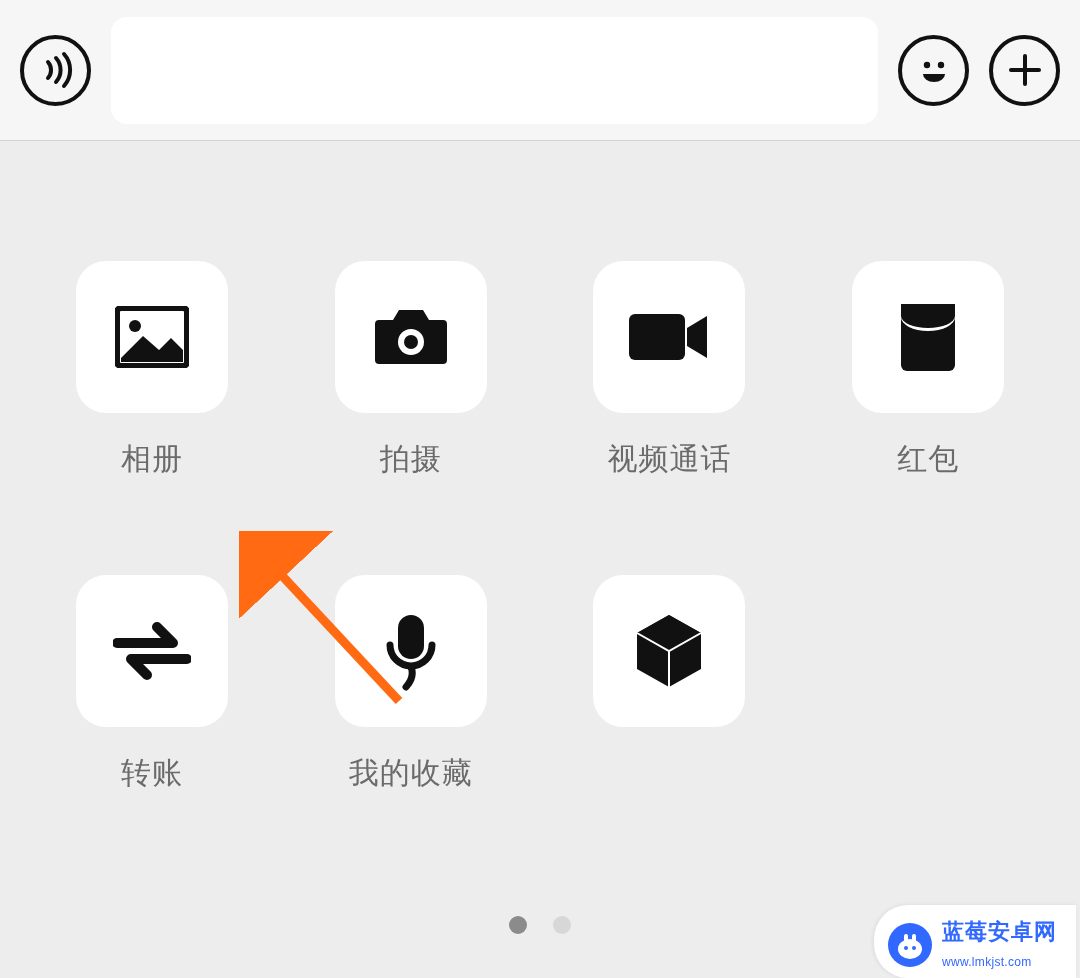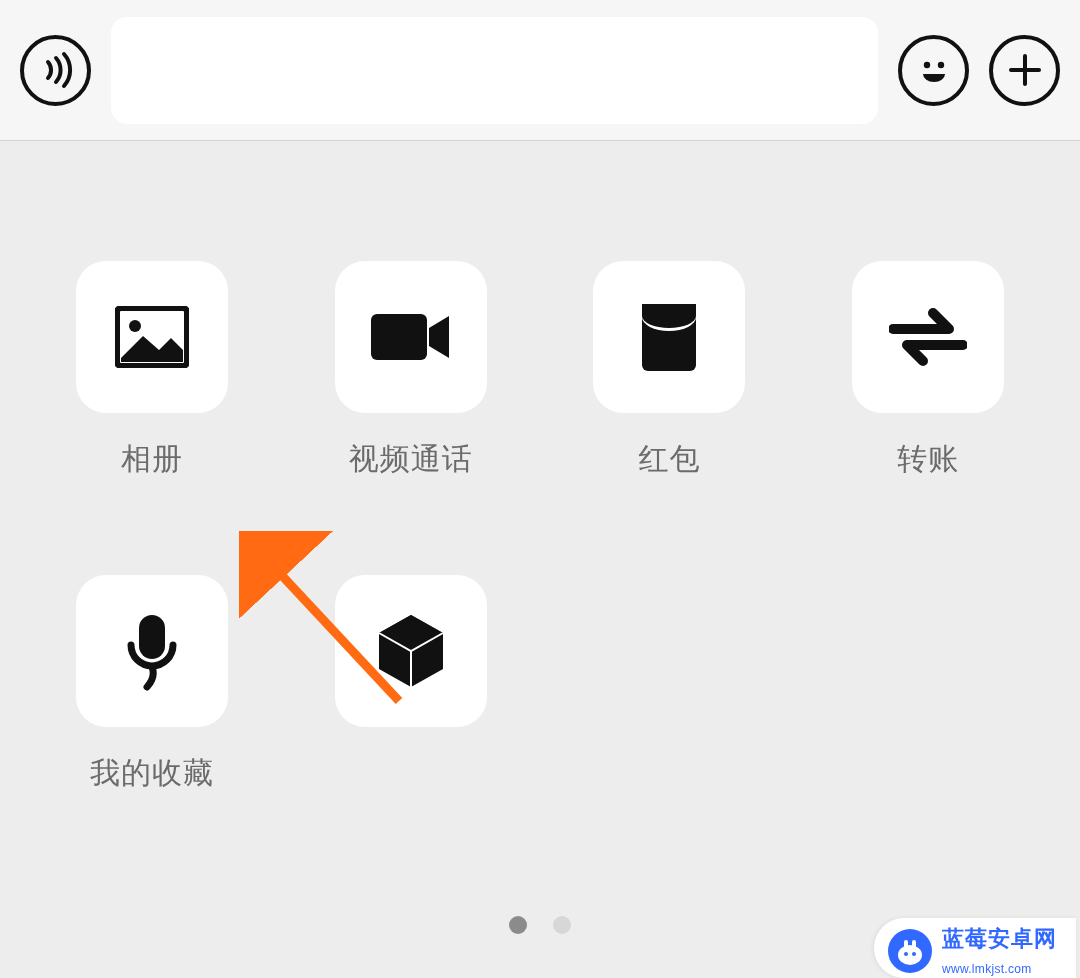--- a/index.html
+++ b/index.html
@@ -95,21 +95,21 @@
       position: absolute;
       left: 239px;
       top: 390px;
       pointer-events: none;
     }
     .wm {
       position: absolute;
       right: 4px;
       bottom: 0;
       width: 202px;
-      height: 60px;
+      height: 73px;
       background: #fff;
       border-top-left-radius: 34px;
       border-bottom-left-radius: 34px;
       display: flex;
       align-items: center;
       gap: 10px;
       padding: 6px 10px 0 14px;
       box-shadow: -1px 0 4px rgba(0,0,0,.08);
     }
     .wm-logo {
@@ -178,20 +178,32 @@
           <svg width="74" height="62" viewBox="0 0 74 62">
             <rect x="2" y="2" width="70" height="58" rx="4" fill="none" stroke="#111" stroke-width="6"></rect>
             <circle cx="20" cy="20" r="6" fill="#111"></circle>
             <path d="M6 52 L28 30 L44 44 L56 32 L68 44 V56 H6 Z" fill="#111"></path>
           </svg>
         </span>
       </div>
       <span class="tile-label">相册</span>
     </div>
 
+    <div class="tile">
+      <div class="tile-box">
+        <span>
+          <svg width="76" height="62" viewBox="0 0 76 62">
+            <path d="M6 14 h14 l6 -10 h24 l6 10 h14 a4 4 0 0 1 4 4 v36 a4 4 0 0 1 -4 4 H6 a4 4 0 0 1 -4 -4 V18 a4 4 0 0 1 4 -4 z" fill="#111"></path>
+            <circle cx="38" cy="36" r="13" fill="#fff"></circle>
+            <circle cx="38" cy="36" r="7" fill="#111"></circle>
+          </svg>
+        </span>
+      </div>
+      <span class="tile-label">拍摄</span>
+    </div>
 
     <div class="tile">
       <div class="tile-box">
         <span>
           <svg width="84" height="54" viewBox="0 0 84 54">
             <rect x="2" y="4" width="56" height="46" rx="6" fill="#111"></rect>
             <path d="M60 18 L80 6 V48 L60 36 Z" fill="#111"></path>
           </svg>
         </span>
       </div>

